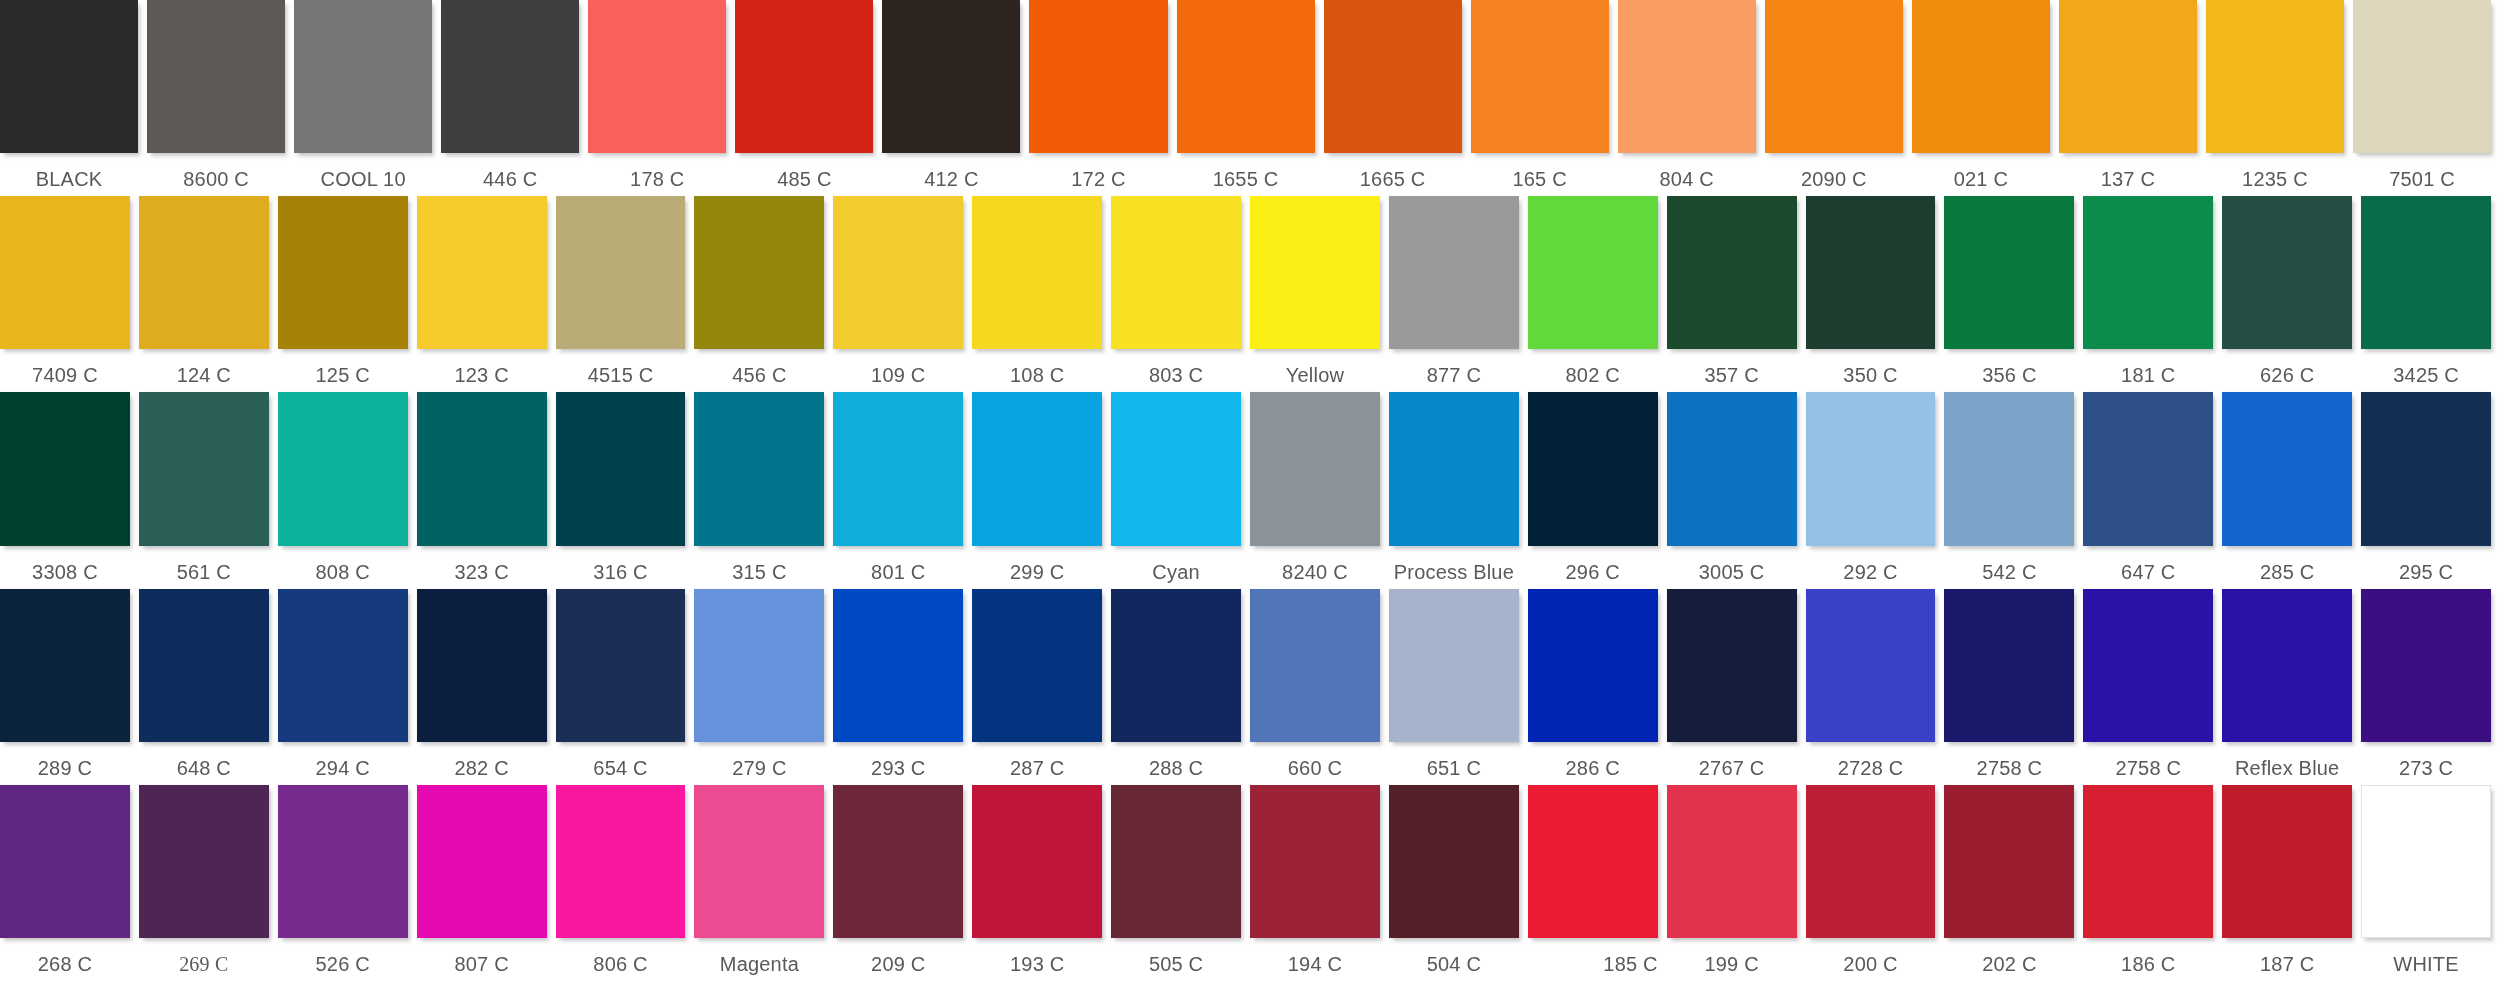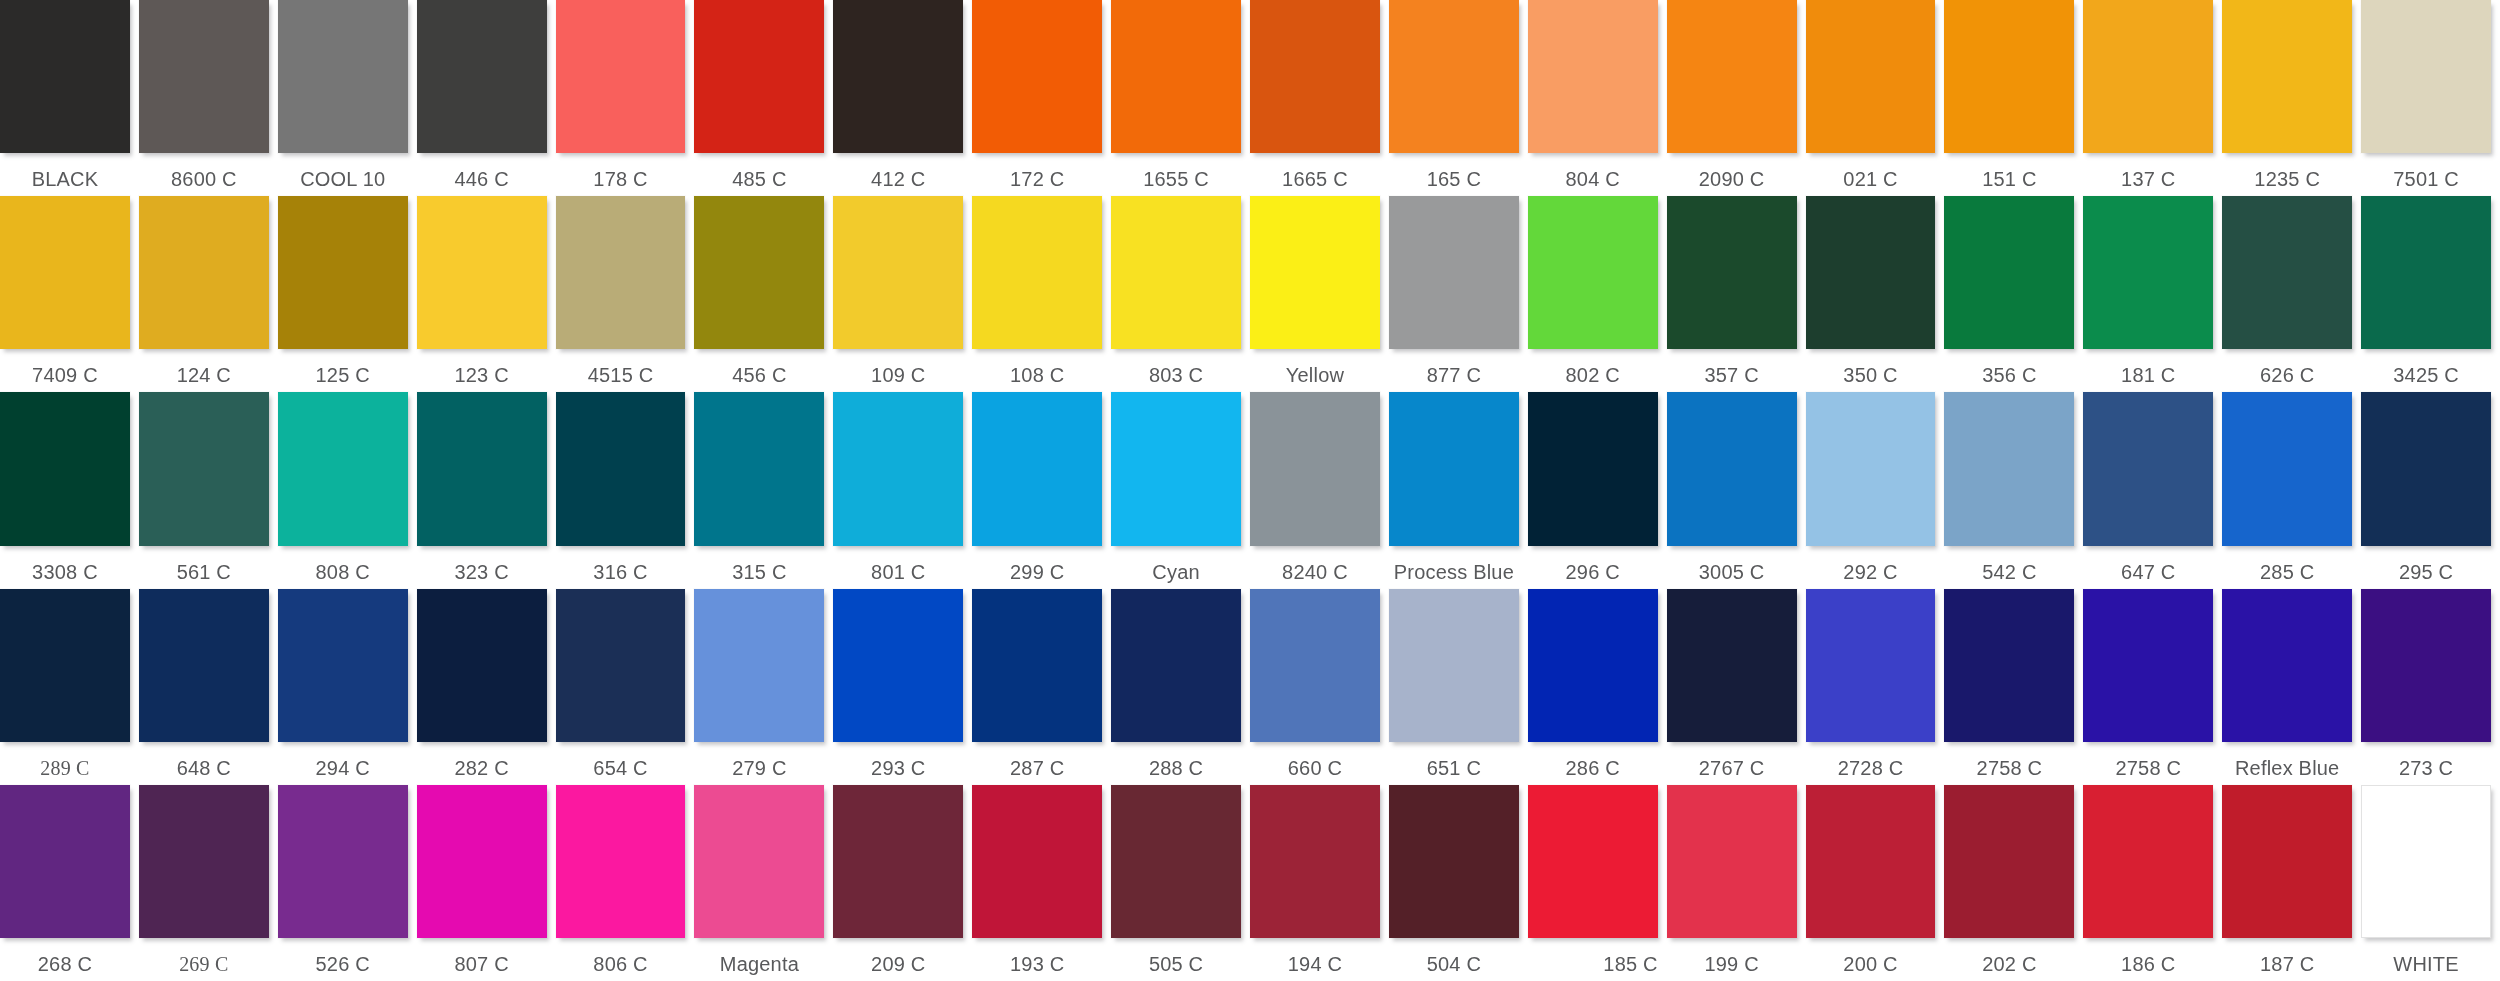--- a/index.html
+++ b/index.html
@@ -164,26 +164,20 @@
         <div class="swatch-label" style="color: rgb(88, 89, 91);">2090 C</div>
       </div>
       <div class="swatch-cell">
         <div class="swatch-chip-wrap">
           <div class="swatch-chip" style="background: rgb(240, 140, 12);"></div>
         </div>
         <div class="swatch-label" style="color: rgb(88, 89, 91);">021 C</div>
       </div>
       <div class="swatch-cell">
         <div class="swatch-chip-wrap">
-          <div class="swatch-chip" style="background: rgb(241, 147, 6);"></div>
-        </div>
-        <div class="swatch-label" style="color: rgb(88, 89, 91);">151 C</div>
-      </div>
-      <div class="swatch-cell">
-        <div class="swatch-chip-wrap">
           <div class="swatch-chip" style="background: rgb(242, 167, 27);"></div>
         </div>
         <div class="swatch-label" style="color: rgb(88, 89, 91);">137 C</div>
       </div>
       <div class="swatch-cell">
         <div class="swatch-chip-wrap">
           <div class="swatch-chip" style="background: rgb(242, 183, 24);"></div>
         </div>
         <div class="swatch-label" style="color: rgb(88, 89, 91);">1235 C</div>
       </div>
@@ -412,21 +406,21 @@
           <div class="swatch-chip" style="background: rgb(19, 47, 86);"></div>
         </div>
         <div class="swatch-label" style="color: rgb(88, 89, 91);">295 C</div>
       </div>
     </div>
     <div class="swatch-row">
       <div class="swatch-cell">
         <div class="swatch-chip-wrap">
           <div class="swatch-chip" style="background: rgb(12, 35, 64);"></div>
         </div>
-        <div class="swatch-label" style="color: rgb(88, 89, 91); font-family: Liberation Serif, serif;">289 C</div>
+        <div class="swatch-label" style="color: rgb(88, 89, 91);">289 C</div>
       </div>
       <div class="swatch-cell">
         <div class="swatch-chip-wrap">
           <div class="swatch-chip" style="background: rgb(14, 44, 92);"></div>
         </div>
         <div class="swatch-label" style="color: rgb(88, 89, 91);">648 C</div>
       </div>
       <div class="swatch-cell">
         <div class="swatch-chip-wrap">
           <div class="swatch-chip" style="background: rgb(21, 58, 126);"></div>

